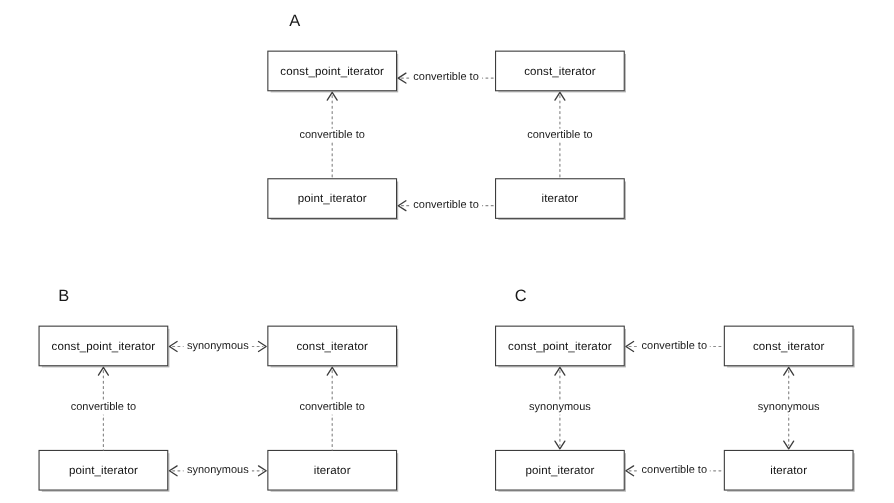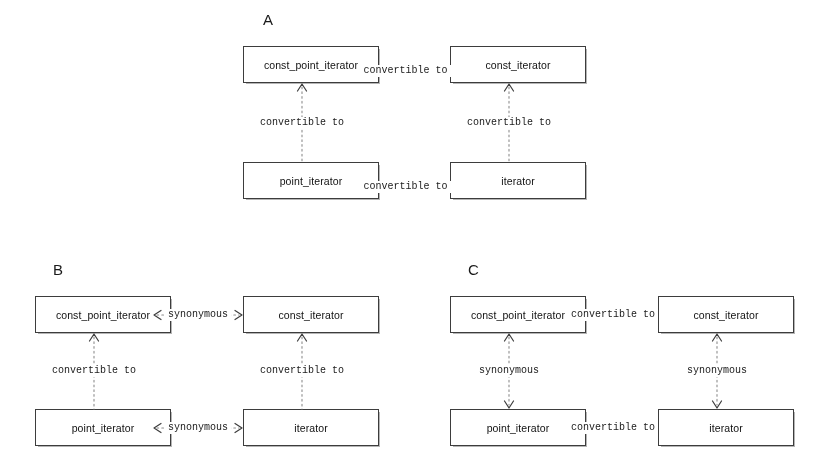--- a/index.html
+++ b/index.html
@@ -24,41 +24,40 @@
     position: absolute;
     font-size: 15px;
     color: #1a1a1a;
     line-height: 1;
     white-space: nowrap;
   }
 
   
   .node {
     position: absolute;
-    width: 136px;
+    width: 118px;
     height: 37px;
     box-sizing: border-box;
     background: #ffffff;
     border: 1px solid #3d3d3d;
     box-shadow: 2px 2px 0 -1px rgba(120,120,120,0.55);
     display: flex;
     align-items: center;
     justify-content: center;
   }
   .node-label {
     font-size: 10.5px;
     color: #111111;
     letter-spacing: 0.1px;
     white-space: nowrap;
   }
 
   
   .conn {
     position: absolute;
-    font-family: Liberation Mono, monospace;
   }
   .conn svg {
     display: block;
     overflow: visible;
   }
   .edge-label {
     position: absolute;
     font-size: 10px;
     color: #1a1a1a;
     background: #ffffff;

